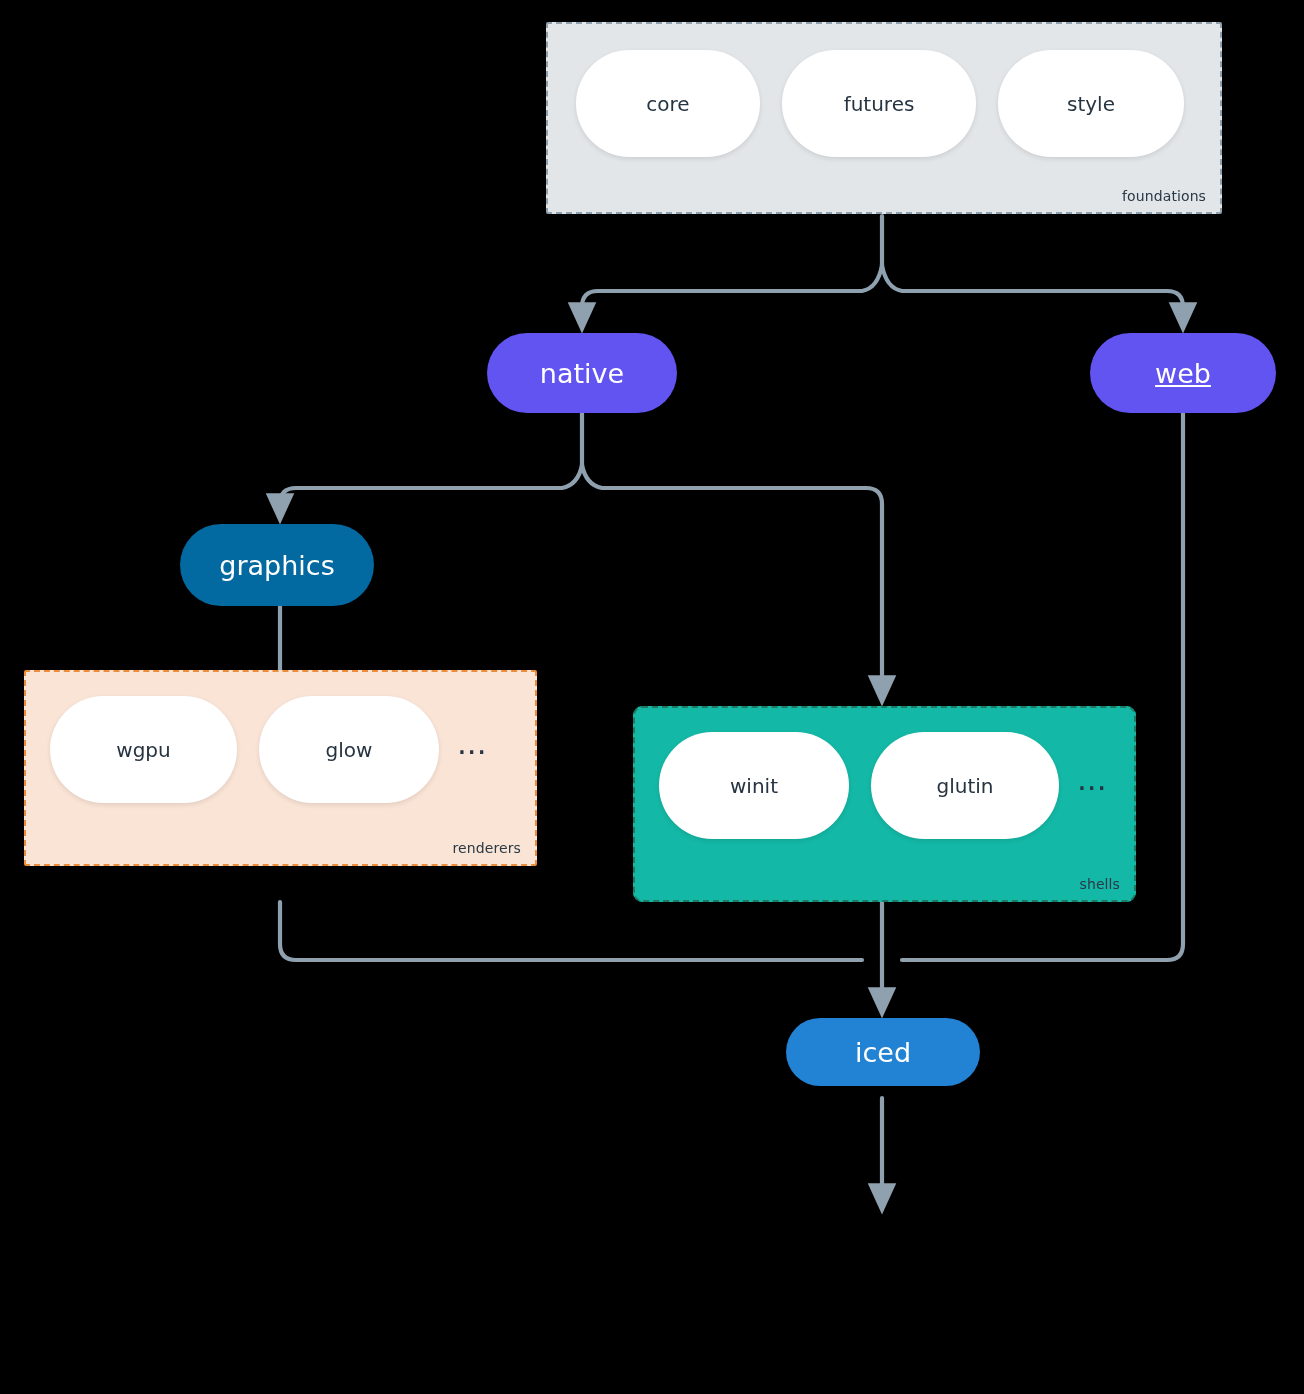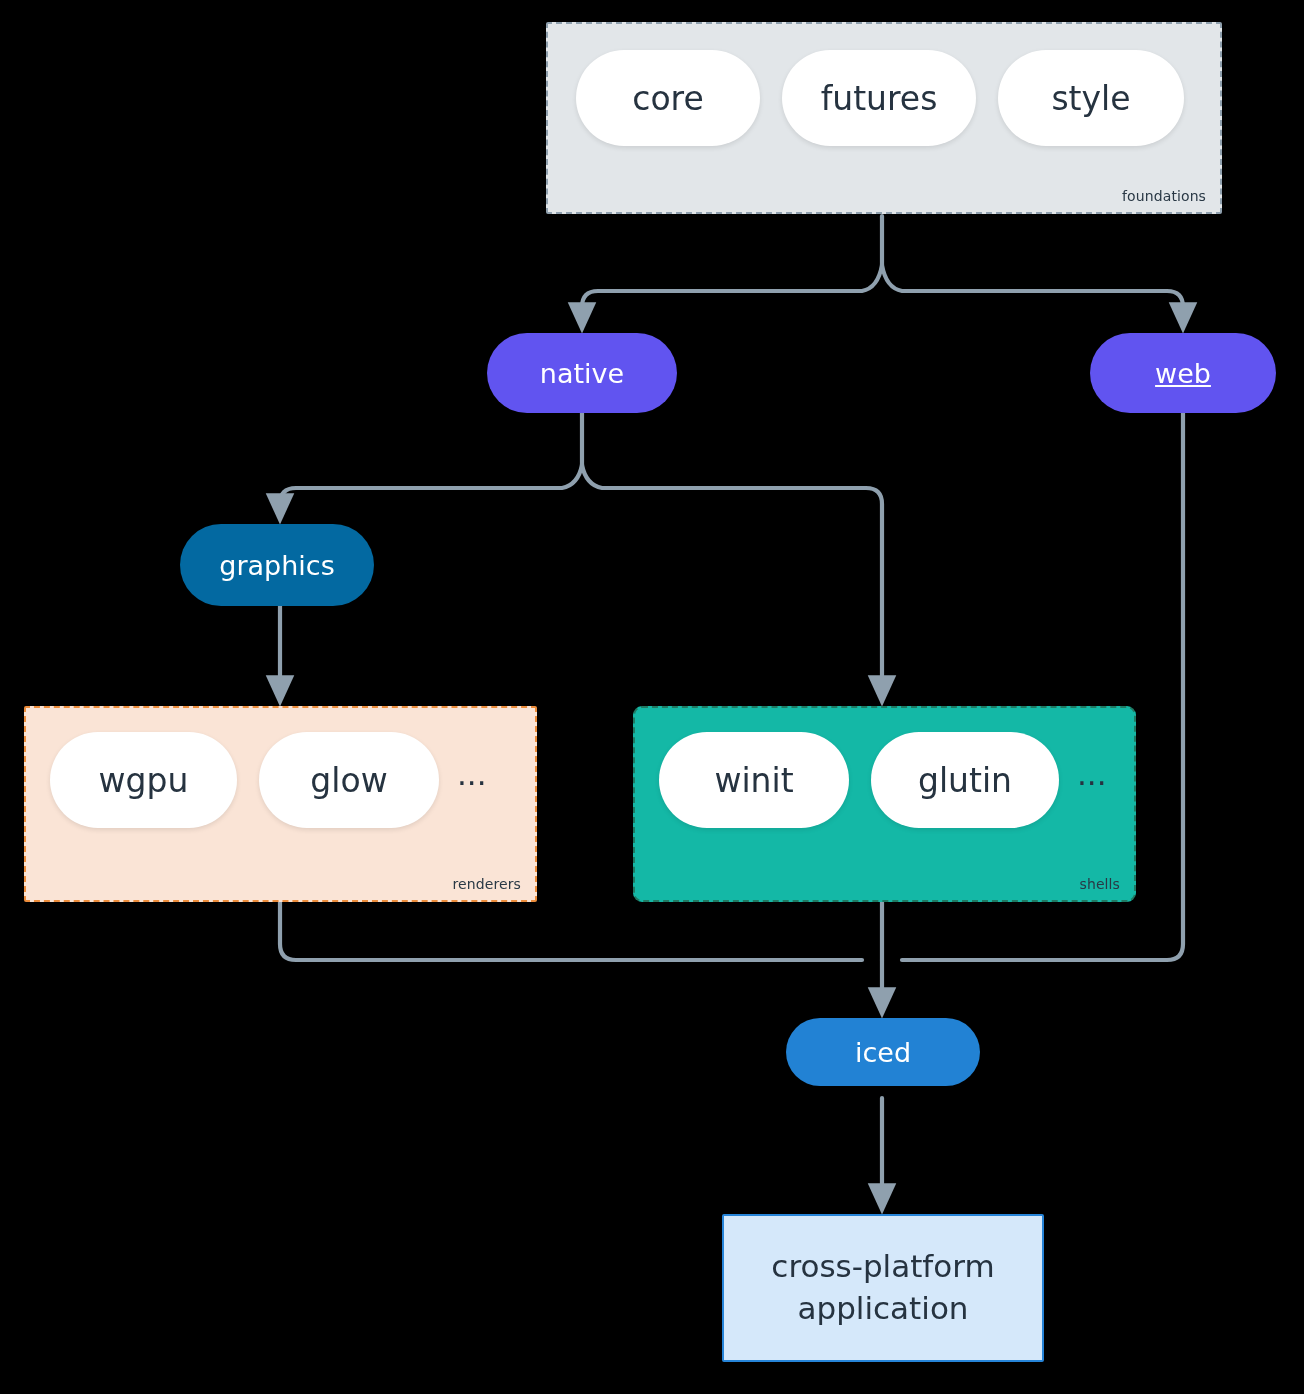--- a/index.html
+++ b/index.html
@@ -54,21 +54,21 @@
     border: 2px dashed #8fa0ae;
     border-radius: 2px;
   }
   #cluster-foundations .cluster-row {
     left: 28px;
     top: 26px;
   }
   
   #cluster-renderers {
     left: 24px;
-    top: 706px;
+    top: 670px;
     width: 513px;
     height: 196px;
     background: #fae4d6;
     border: 2px dashed #ec8d3c;
     border-radius: 2px;
   }
   #cluster-renderers .cluster-row {
     left: 24px;
     top: 24px;
   }
@@ -88,22 +88,22 @@
   }
   
   .pill-white {
     background: #ffffff;
     color: #263340;
     border-radius: 999px;
     display: flex;
     align-items: center;
     justify-content: center;
     box-shadow: 0 2px 5px rgba(0,0,0,0.10);
-    font-size: 33px;
-    height: 96px;
+    font-size: 20px;
+    height: 107px;
     margin-right: 22px;
     box-sizing: border-box;
     padding: 0 18px;
     white-space: nowrap;
   }
   .ellipsis {
     color: #263340;
     font-size: 31px;
     line-height: 1;
     position: relative;
@@ -234,18 +234,14 @@
   </div>
 
   <div class="node node-pill" id="node-native">native</div>
 
   <div class="node node-pill" id="node-web">web</div>
 
   <div class="node node-pill" id="node-graphics">graphics</div>
 
   <div class="node node-pill" id="node-iced">iced</div>
 
-  <div class="node" id="node-application">
-    <span>cross-platform</span>
-    <span>application</span>
-  </div>
 
 </div>
 
 </body></html>

